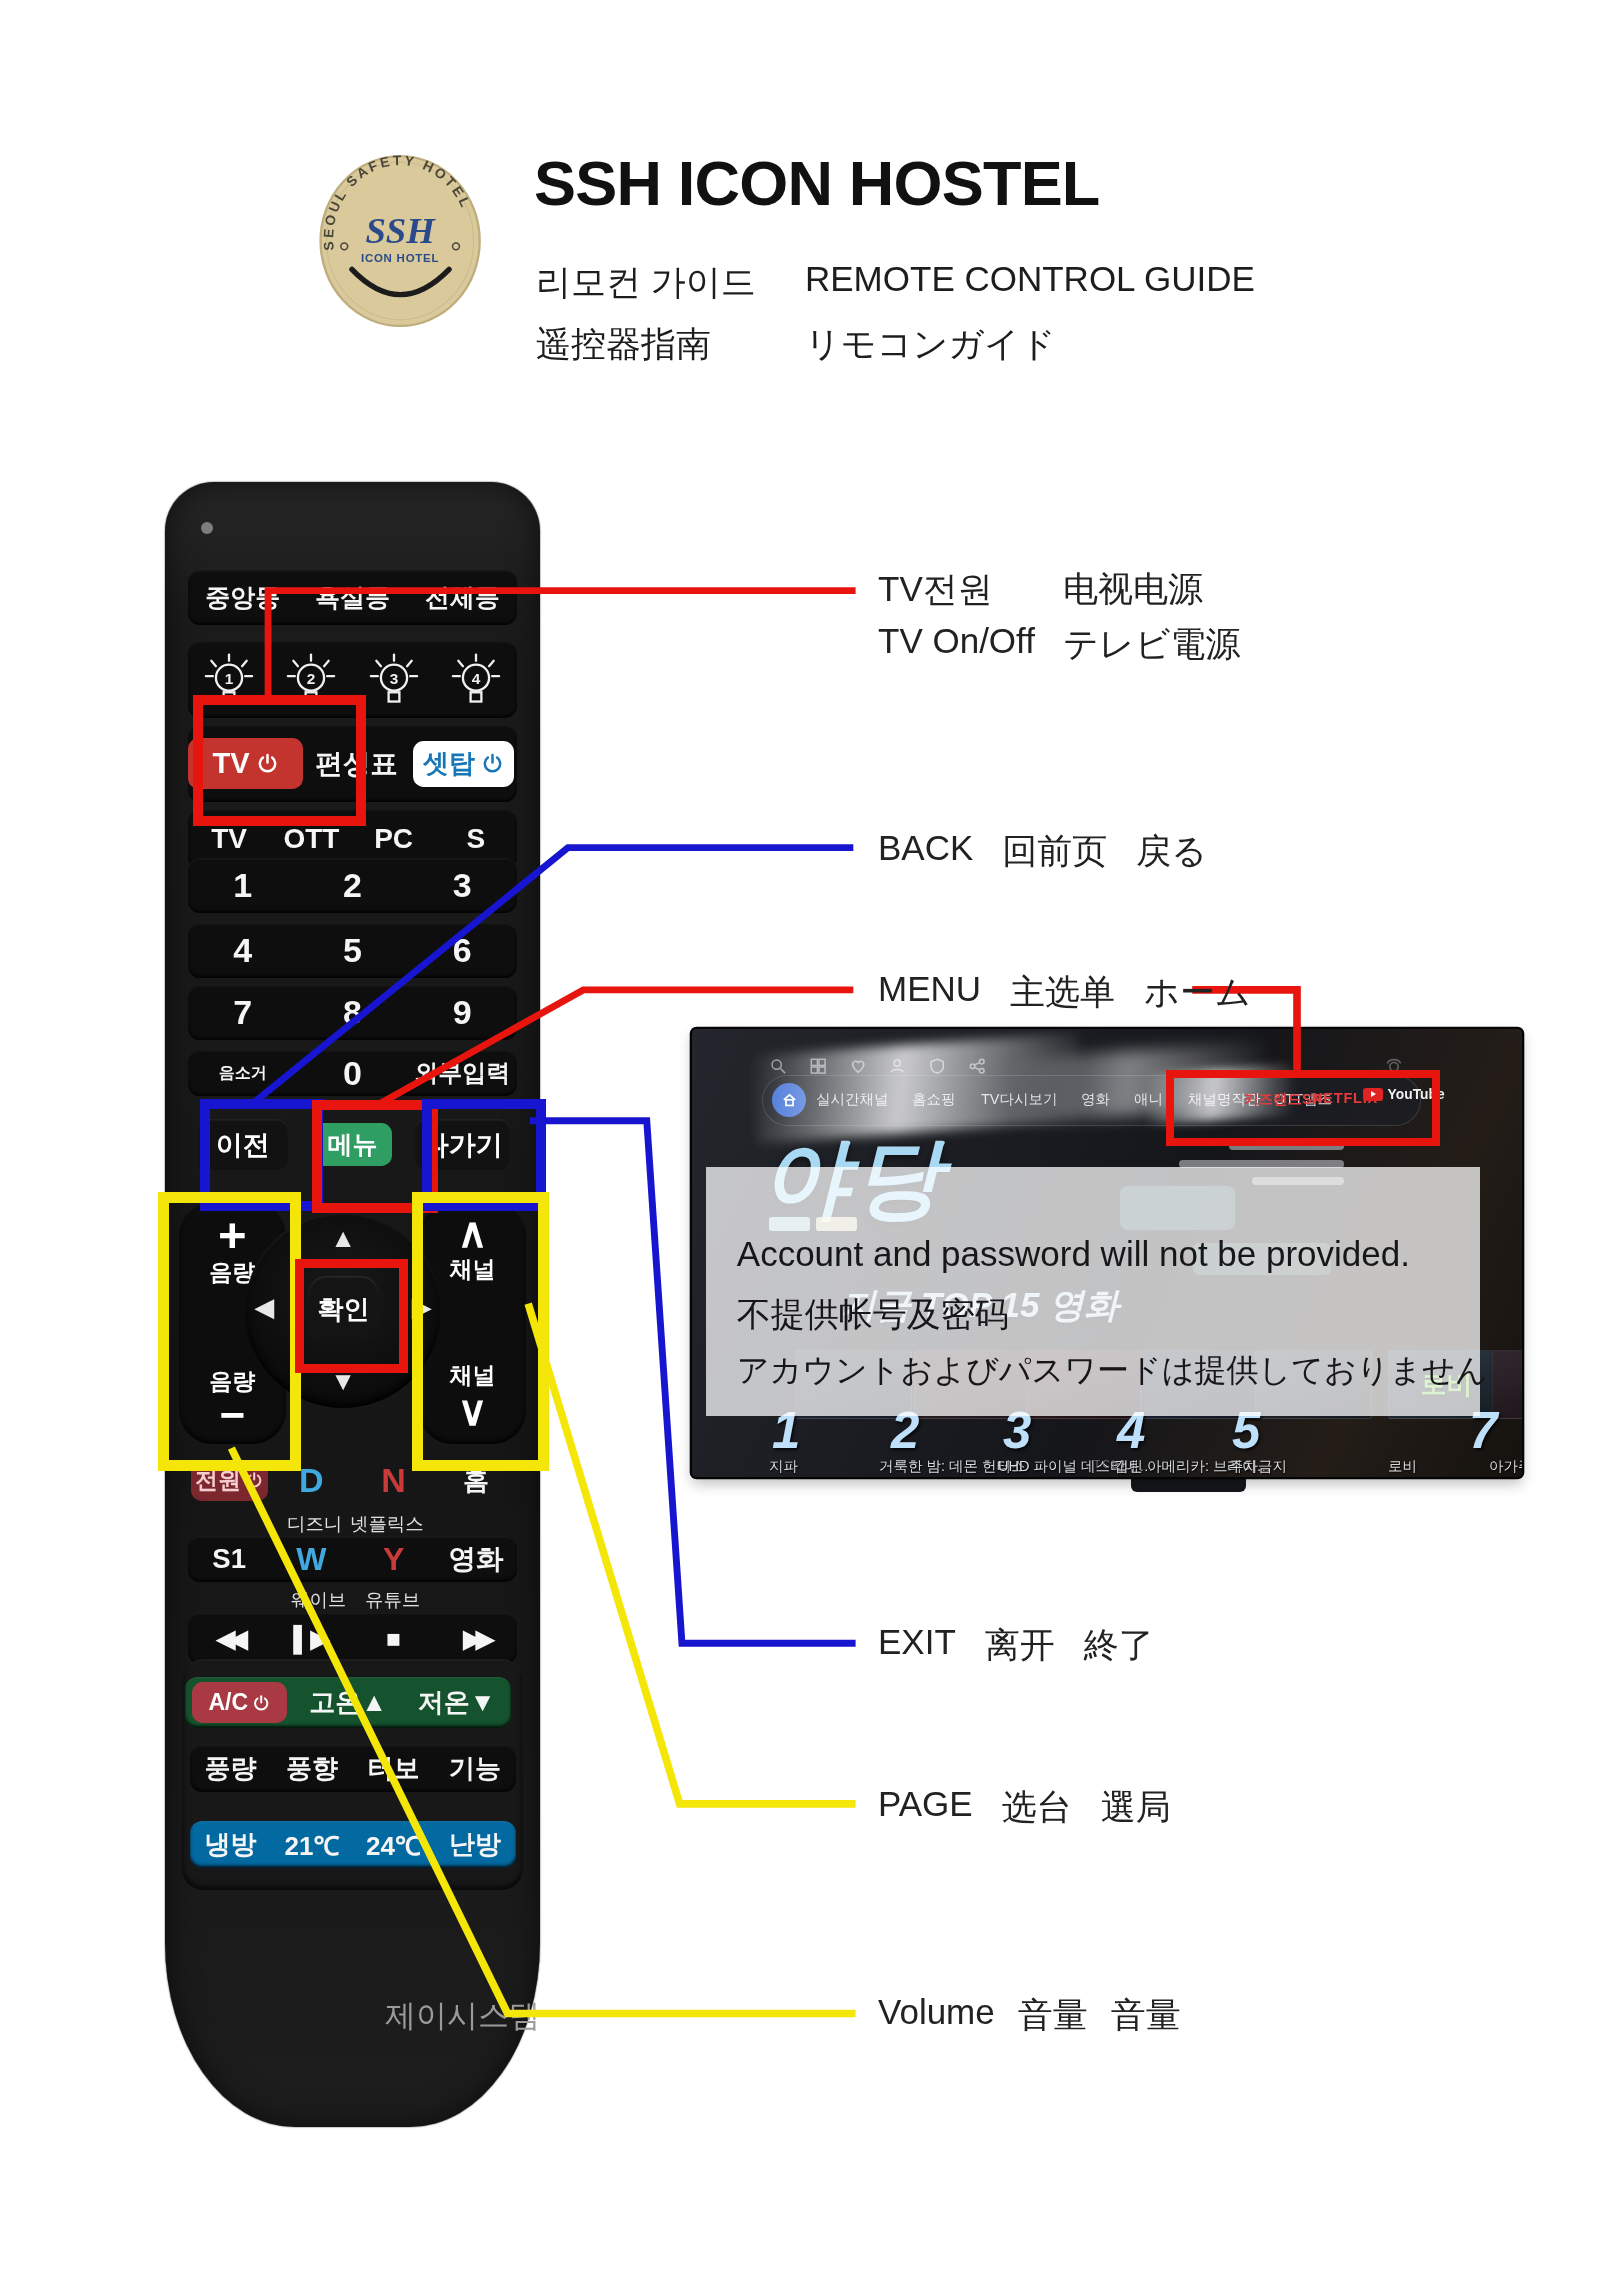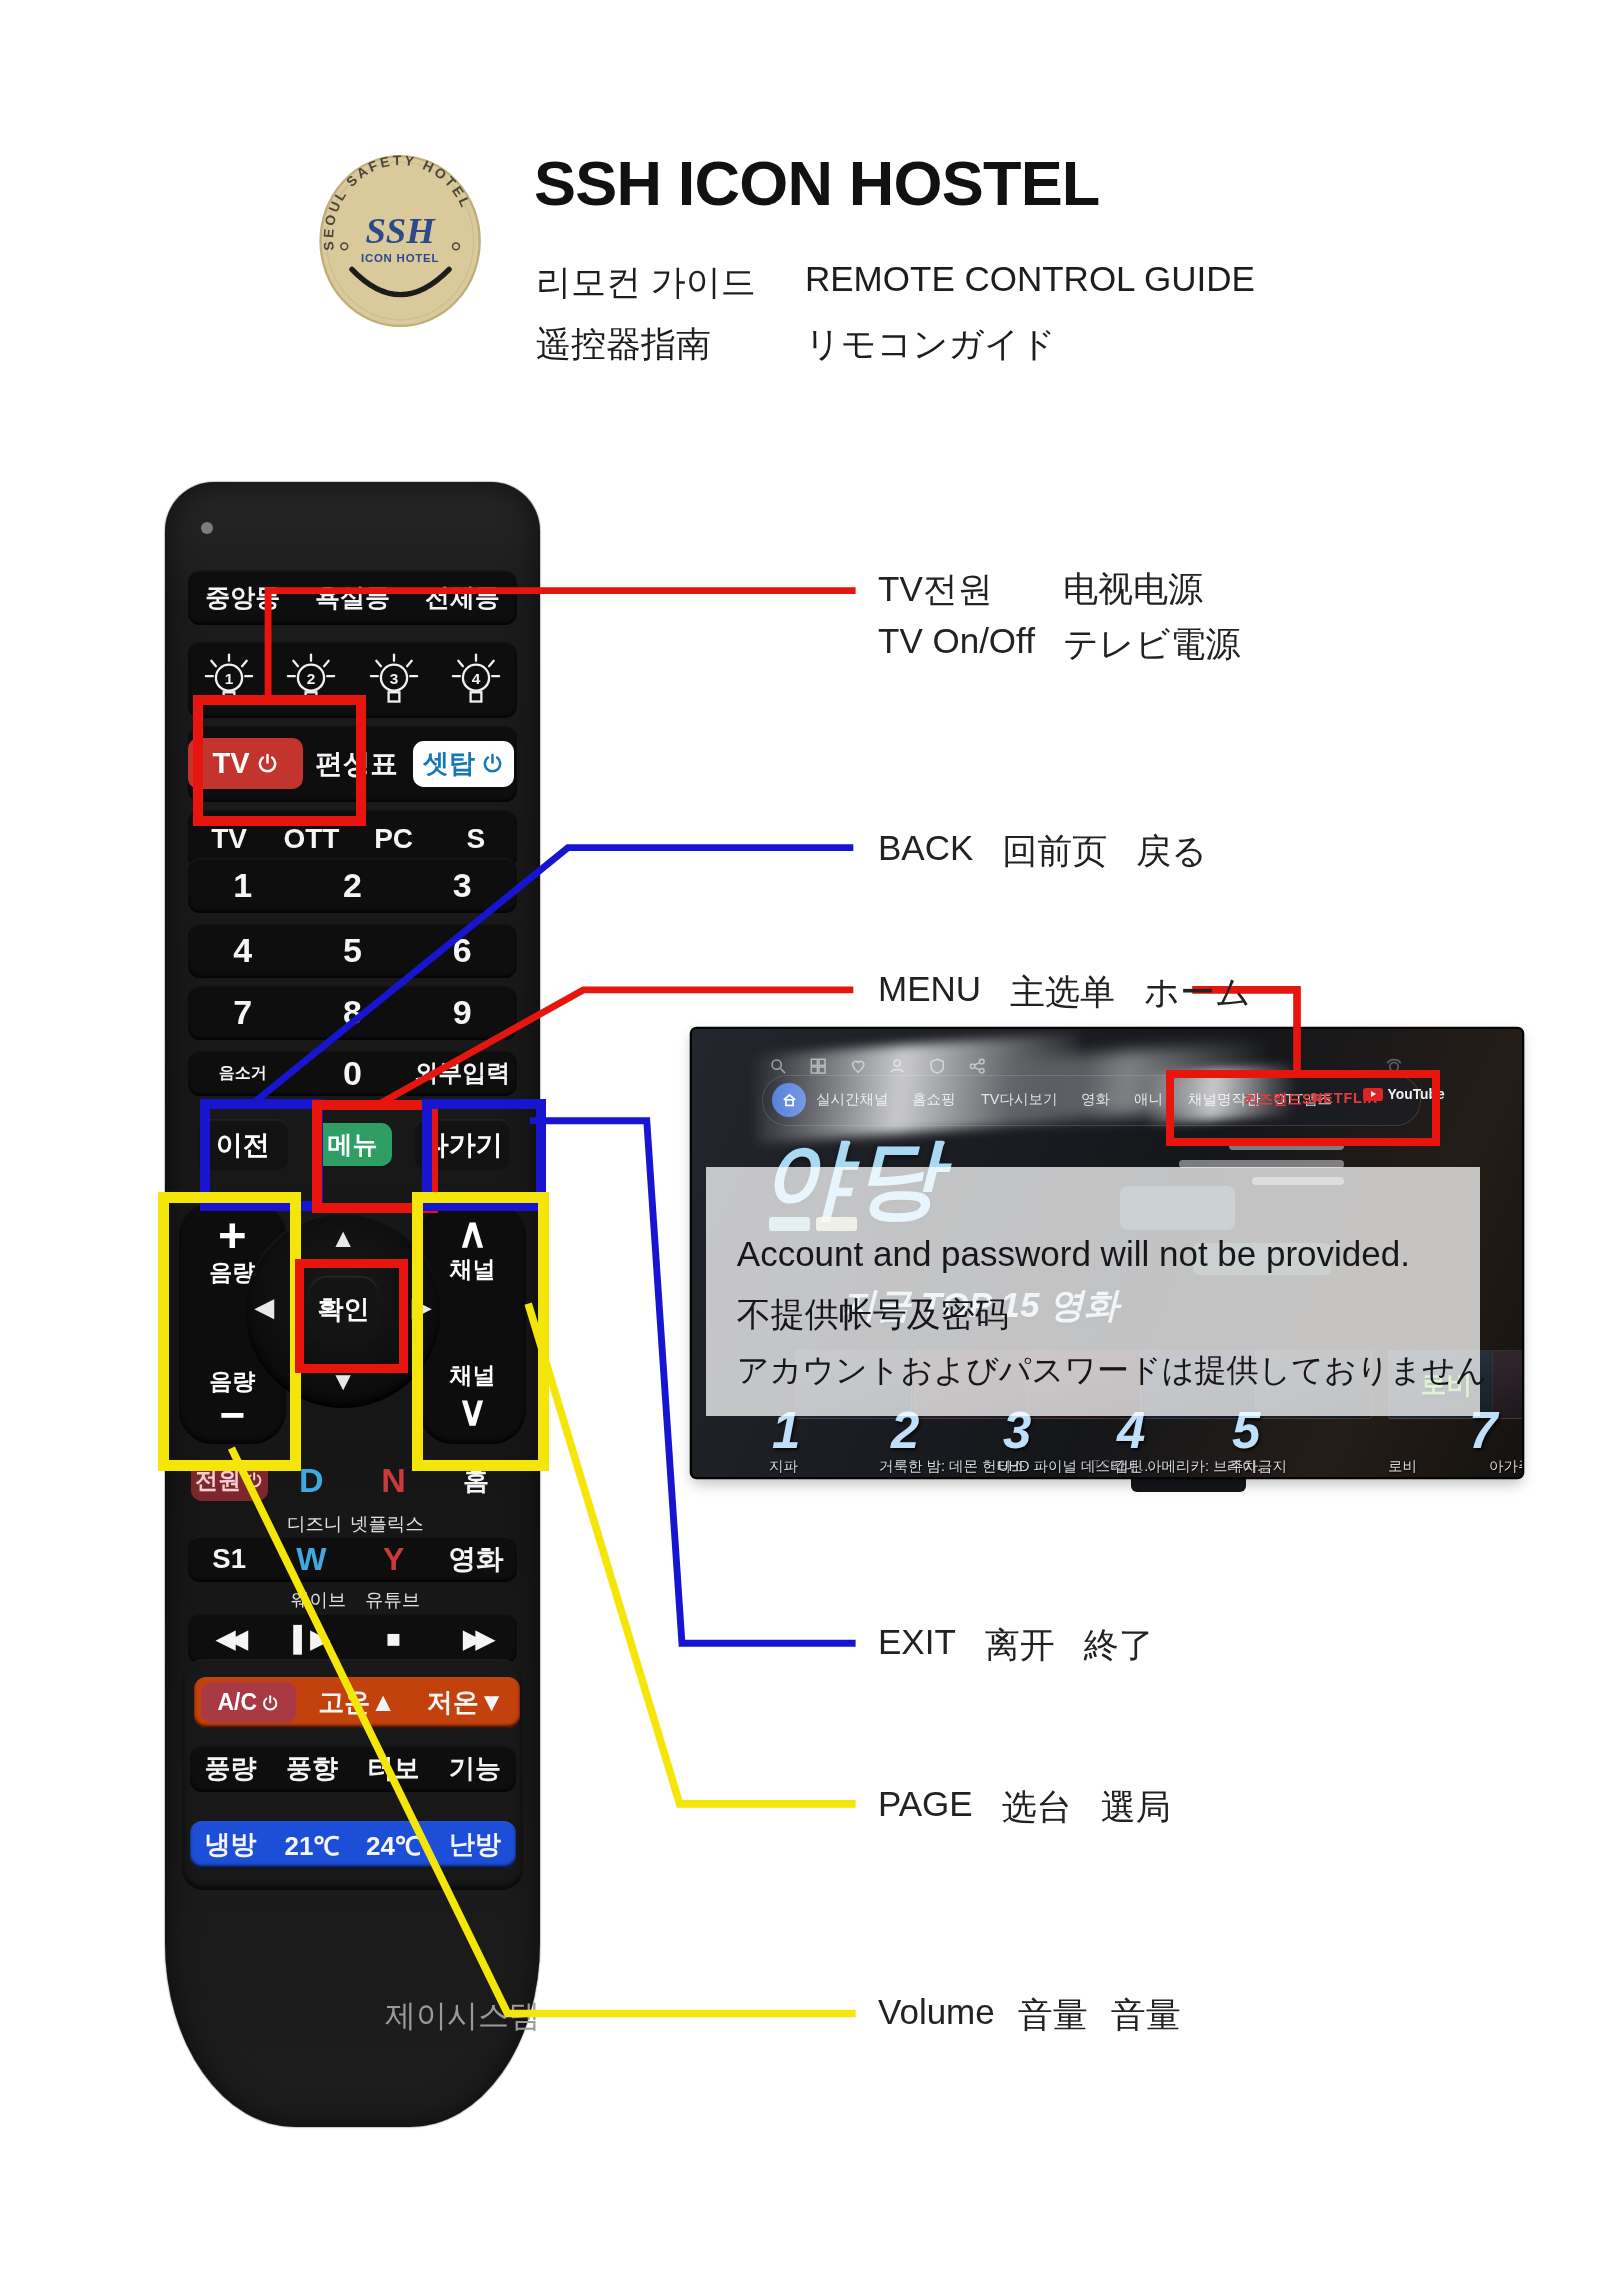--- a/index.html
+++ b/index.html
@@ -248,38 +248,38 @@
 
     <div class="bar g4" style="top:1131px;height:51px;font-size:24.5px;">
       <span class="btxt" style="letter-spacing:-6.1px;">◀◀</span>
       <span class="btxt">▌▶</span>
       <span class="btxt">■</span>
       <span class="btxt" style="letter-spacing:-6.1px;">▶▶</span>
     </div>
 
     <div class="abs" style="left:17px;top:1177px;width:341px;height:231px;background:#181818;border-radius:21.4px;
          box-shadow:inset 0 1.5px 2.3px rgba(255,255,255,.05), inset 0 -3.1px 6.1px rgba(0,0,0,.8);">
-      <div class="bar g3" style="left:12px;width:326px;top:18.4px;height:51px;background:#c2410c;">
+      <div class="bar g3" style="left:3px;width:326px;top:18.4px;height:51px;background:#14532d;">
         <span class="pill" style="background:#a93a43;color:#fff;width:95px;height:41px;font-size:23px;gap:3.8px;">
           <span>A/C</span>
           <svg class="pwr" style="width:18.4px;height:18.4px;" viewBox="0 0 24 24">
             <path d="M12 3 V11" stroke="#fff" stroke-width="2.6" fill="none" stroke-linecap="round"></path>
             <path d="M7.2 5.8 A 8 8 0 1 0 16.8 5.8" stroke="#fff" stroke-width="2.6" fill="none" stroke-linecap="round"></path>
           </svg>
         </span>
         <span class="btxt" style="font-size:26px;">고온▲</span>
         <span class="btxt" style="font-size:26px;">저온▼</span>
       </div>
       <div class="bar g4" style="left:7.7px;width:326px;top:86px;height:47px;background:#0e0e0e;font-size:26px;">
         <span class="btxt">풍량</span>
         <span class="btxt">풍향</span>
         <span class="btxt">터보</span>
         <span class="btxt">기능</span>
       </div>
-      <div class="bar g4" style="left:7.7px;width:326px;top:162px;height:47px;background:#1d4ed8;font-size:26px;">
+      <div class="bar g4" style="left:7.7px;width:326px;top:162px;height:47px;background:#0369a1;font-size:26px;">
         <span class="btxt">냉방</span>
         <span class="btxt">21℃</span>
         <span class="btxt">24℃</span>
         <span class="btxt">난방</span>
       </div>
     </div>
 
     <div class="abs" style="left:0;top:1469px;width:375px;text-align:right;font-size:31px;color:#9a9a9a;margin-top:44px;">제이시스템</div>
   </div>
 

